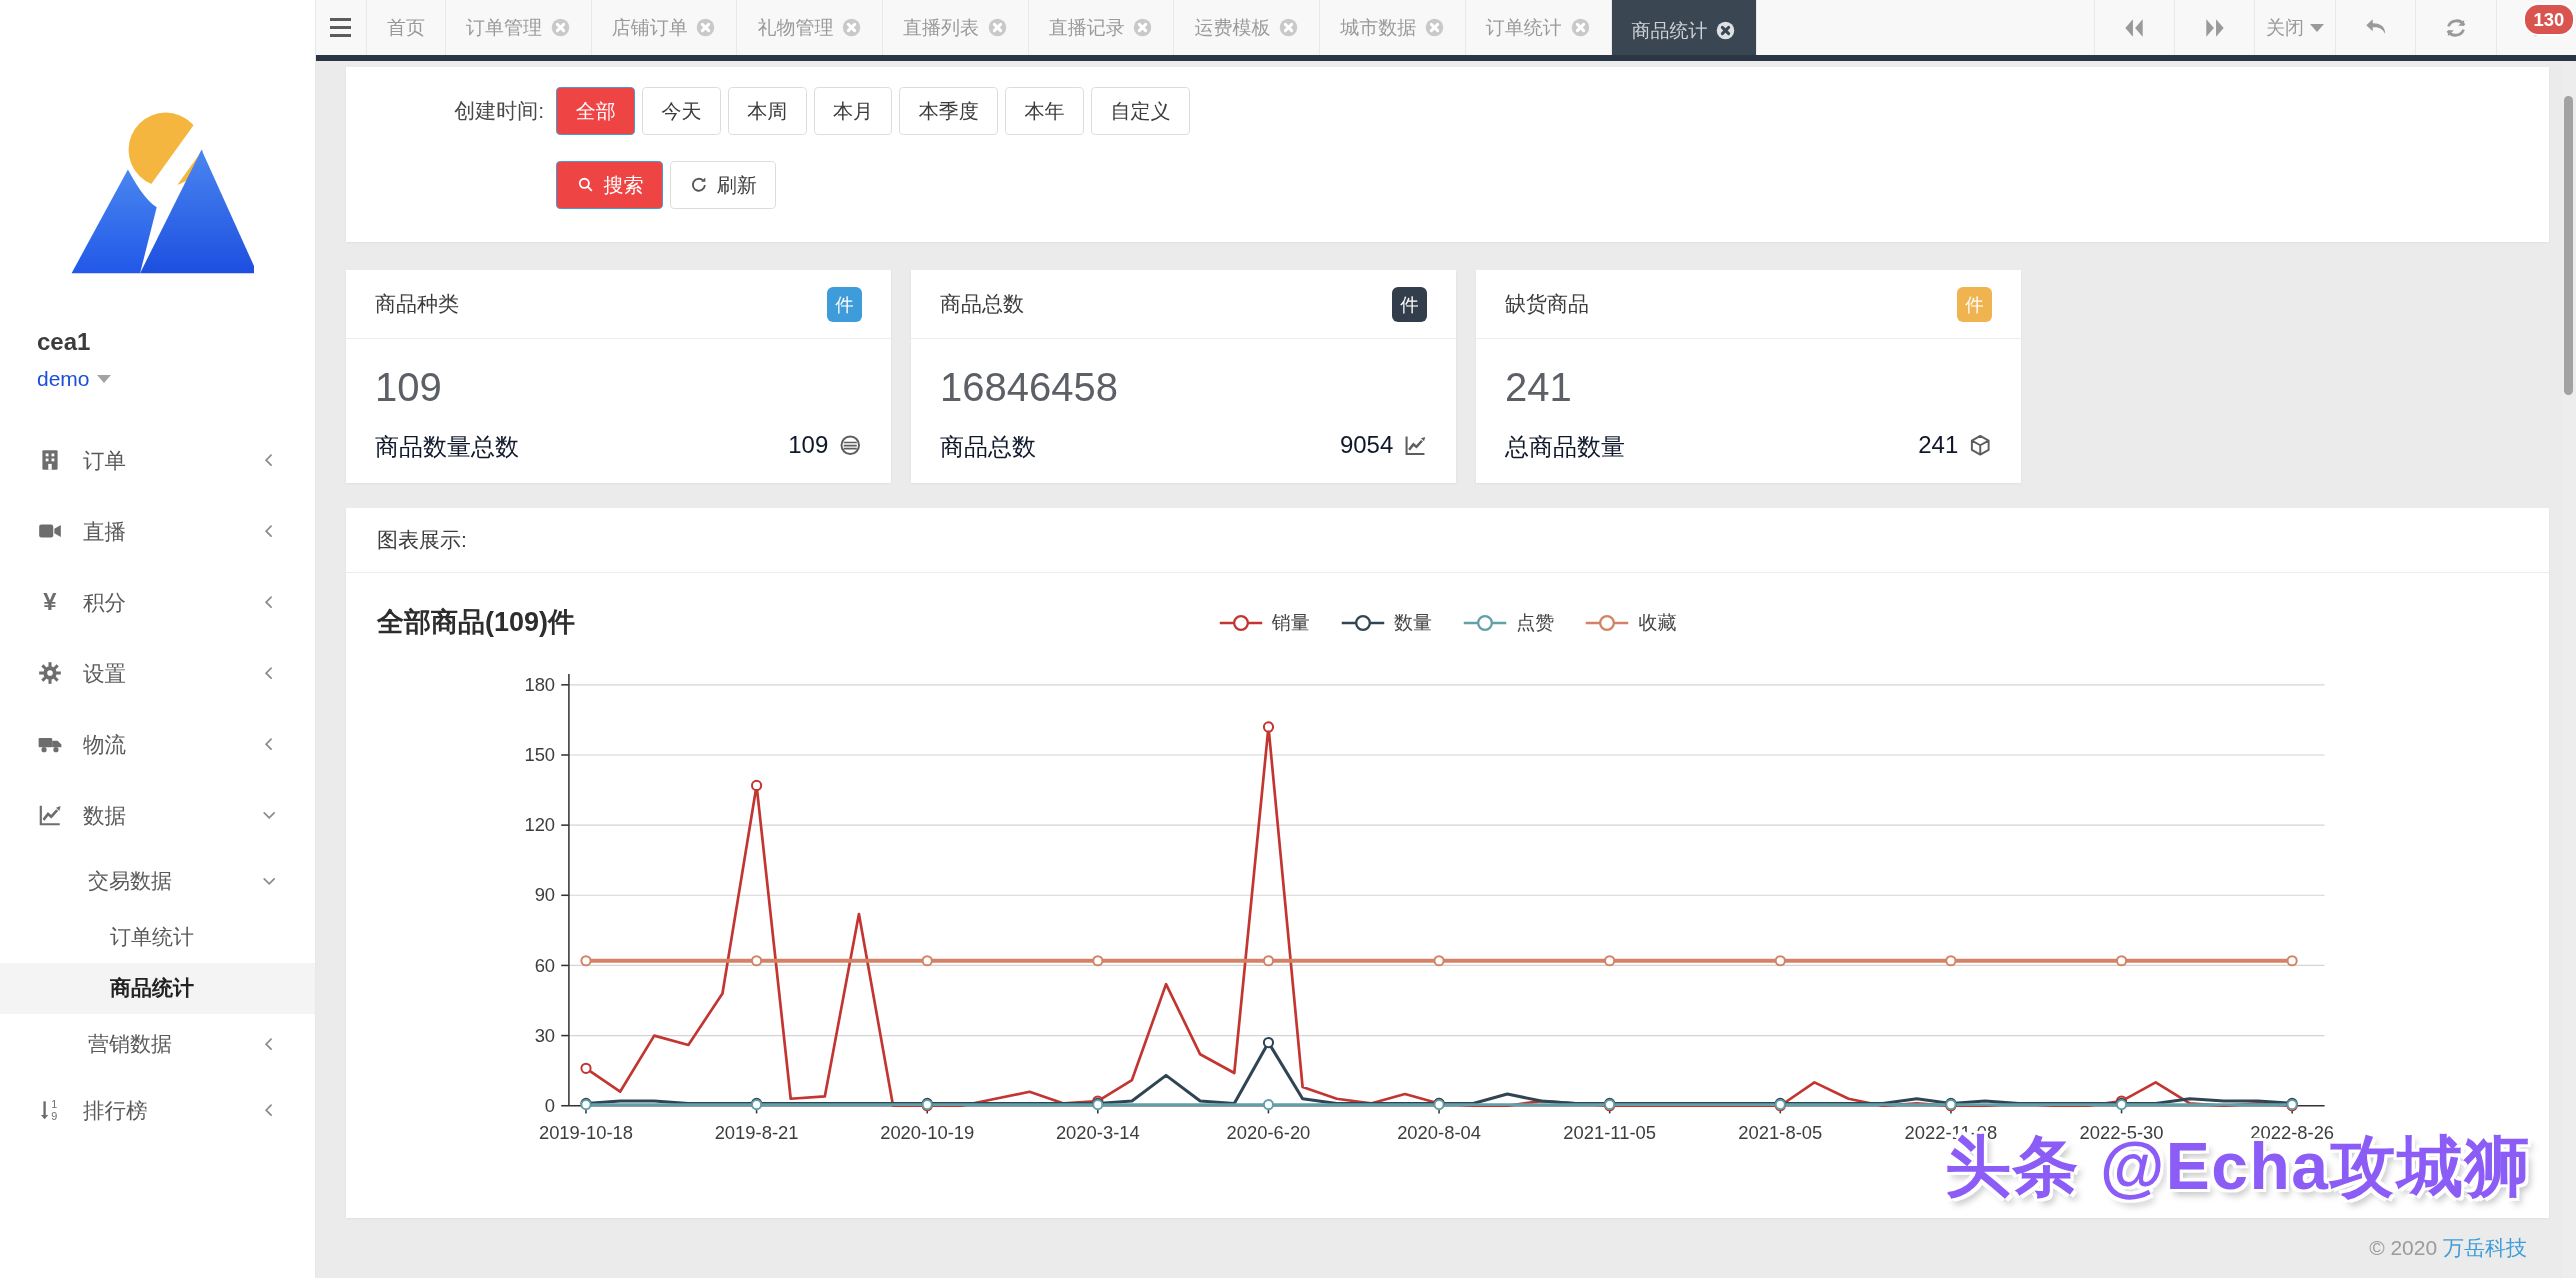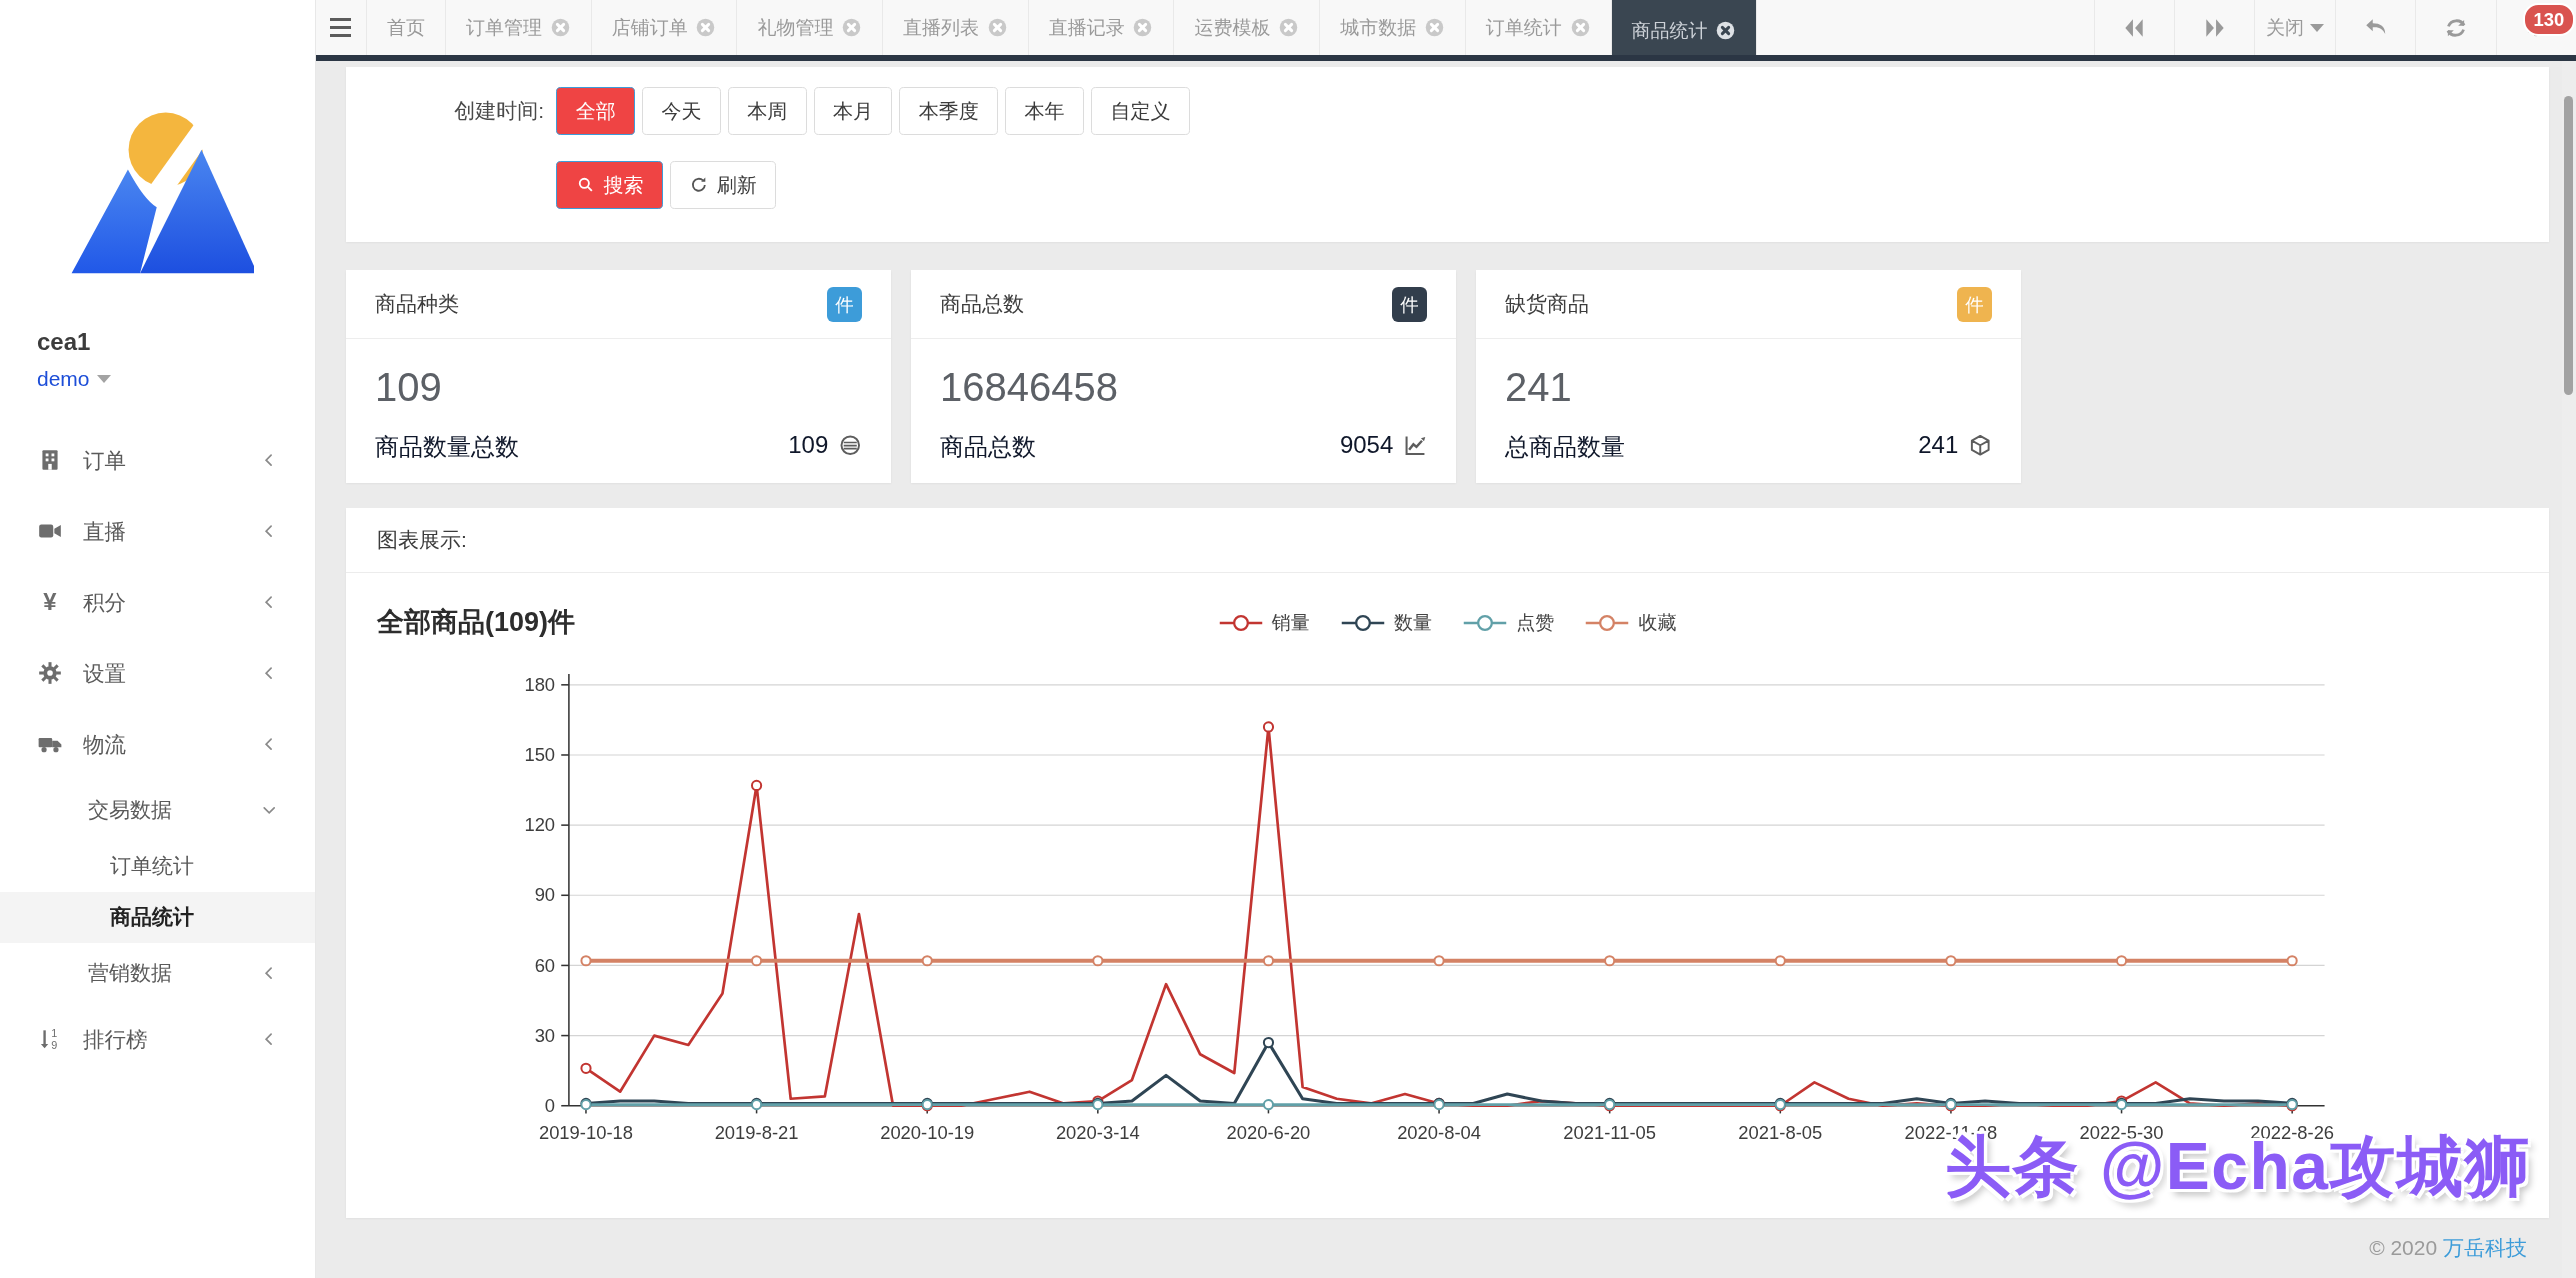--- a/index.html
+++ b/index.html
@@ -194,20 +194,35 @@
               <path d="M14 9 H19 L22.5 12.5 V15 H14 Z"></path>
               <circle cx="6.5" cy="17.2" r="2.4"></circle>
               <circle cx="17.5" cy="17.2" r="2.4"></circle>
             </g>
           </svg>
         </span>
         <span>物流</span>
         <span class="chev icon">
           <svg viewBox="0 0 24 24">
             <polyline points="14.5,5.5 8,12 14.5,18.5" stroke="currentColor" stroke-width="2.2" fill="none" stroke-linecap="round"></polyline>
+          </svg>
+        </span>
+      </div>
+      <div class="m-item l0">
+        <span class="icon ">
+          <svg viewBox="0 0 24 24">
+            <path d="M3.5 3.5 V20.5 H21" stroke="currentColor" stroke-width="2" fill="none"></path>
+            <polyline points="6,16.5 10.2,11 13.2,13.6 18.6,7.6" stroke="currentColor" stroke-width="2.4" fill="none"></polyline>
+            <path d="M17.6 5.2 L21.8 3.8 L20.6 8.2 Z" fill="currentColor"></path>
+          </svg>
+        </span>
+        <span>数据</span>
+        <span class="chev icon">
+          <svg viewBox="0 0 24 24">
+            <polyline points="5.5,9 12,15.5 18.5,9" stroke="currentColor" stroke-width="2.2" fill="none" stroke-linecap="round"></polyline>
           </svg>
         </span>
       </div>
       <div class="m-item l1">
         <span>交易数据</span>
         <span class="chev icon">
           <svg viewBox="0 0 24 24">
             <polyline points="5.5,9 12,15.5 18.5,9" stroke="currentColor" stroke-width="2.2" fill="none" stroke-linecap="round"></polyline>
           </svg>
         </span>

